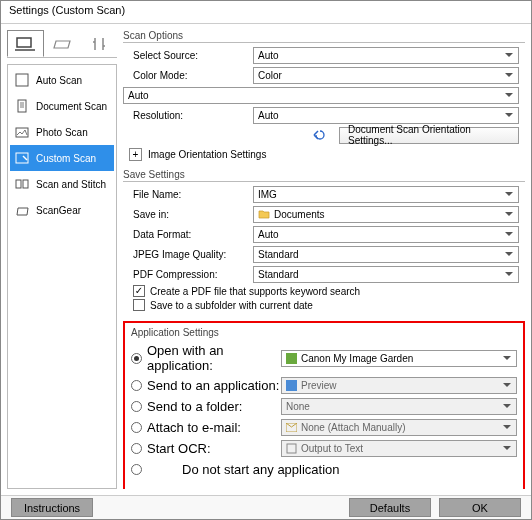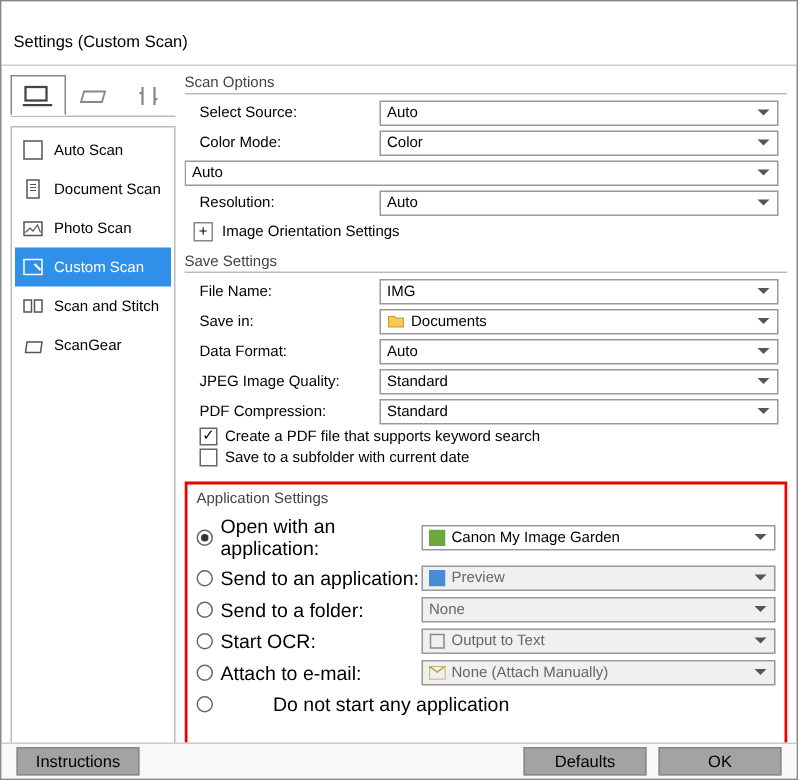--- a/index.html
+++ b/index.html
@@ -9,21 +9,21 @@
     background: #fff;
     font-family: "Segoe UI", Tahoma, sans-serif;
     font-size: 11px;
     color: #000;
     border: 1px solid #888;
     overflow: hidden;
     position: relative;
   }
   .titlebar {
     height: 22px;
-    padding: 21px 8px;
+    padding: 3px 8px;
     background: #fff;
     font-size: 11px;
   }
   .content {
     display: flex;
     height: 472px;
     border-top: 1px solid #ccc;
     padding: 6px;
     gap: 6px;
   }
@@ -335,20 +335,34 @@
           </div>
       </div>
       <div class="row">
         <div class="label">Resolution:</div>
         <div class="field">
             <div class="select">
               <span>Auto</span>
             </div>
           </div>
       </div>
+      <div class="row">
+        <div class="label"></div>
+        <div class="field" style="display:flex; align-items:center; gap:6px; justify-content:flex-end;">
+          <span class="restore-icon">
+            <svg width="18" height="14">
+                <path d="M3 7 l4 -4 M3 7 l4 4" stroke="#2a65c9" stroke-width="1.5" fill="none"></path>
+                <path d="M9 3 a4 4 0 1 1 -4 4" stroke="#2a65c9" stroke-width="1.3" fill="none"></path>
+              </svg>
+          </span>
+          <div class="btn wide-btn">
+              <span>Document Scan Orientation Settings...</span>
+            </div>
+        </div>
+      </div>
       <div class="expander">
         <span class="plus-box">+</span>
         <span>Image Orientation Settings</span>
       </div>
     </div>
 
     <div>
       <div class="section-title">Save Settings</div>
       <div class="row">
         <div class="label">File Name:</div>
@@ -446,37 +460,20 @@
 
       <div class="app-row">
         <div class="app-label">
           <span class="radio"></span>
           <span>Send to a folder:</span>
         </div>
         <div class="app-field">
             <div class="select disabled">
               <span>None</span>
             </div>
-          </div>
-      </div>
-
-      <div class="app-row">
-        <div class="app-label">
-          <span class="radio"></span>
-          <span>Start OCR:</span>
-        </div>
-        <div class="app-field">
-            <div class="select disabled">
-          <span class="mini-icon">
-                <svg width="11" height="11">
-                  <rect x="1" y="1" width="9" height="9" fill="none" stroke="#888"></rect>
-                </svg>
-              </span>
-          <span>Output to Text</span>
-        </div>
           </div>
       </div>
 
       <div class="app-row">
         <div class="app-label">
           <span class="radio"></span>
           <span>Attach to e-mail:</span>
         </div>
         <div class="app-field">
             <div class="select disabled">
@@ -485,20 +482,37 @@
                   <rect x="0" y="0" width="11" height="9" fill="none" stroke="#c0a040"></rect>
                   <path d="M0 0 l5.5 4 l5.5 -4" stroke="#c0a040" fill="none"></path>
                 </svg>
               </span>
           <span>None (Attach Manually)</span>
         </div>
           </div>
       </div>
 
       <div class="app-row">
+        <div class="app-label">
+          <span class="radio"></span>
+          <span>Start OCR:</span>
+        </div>
+        <div class="app-field">
+            <div class="select disabled">
+          <span class="mini-icon">
+                <svg width="11" height="11">
+                  <rect x="1" y="1" width="9" height="9" fill="none" stroke="#888"></rect>
+                </svg>
+              </span>
+          <span>Output to Text</span>
+        </div>
+          </div>
+      </div>
+
+      <div class="app-row">
         <div class="app-label" style="width:250px;gap:40px;">
           <span class="radio"></span>
           <span>Do not start any application</span>
         </div>
       </div>
 
       <div class="app-row" style="margin-top:17px;">
         <div style="width:150px;"></div>
         <div class="app-field" style="display:flex; justify-content:center;">
           <div class="btn" style="width:170px;">

